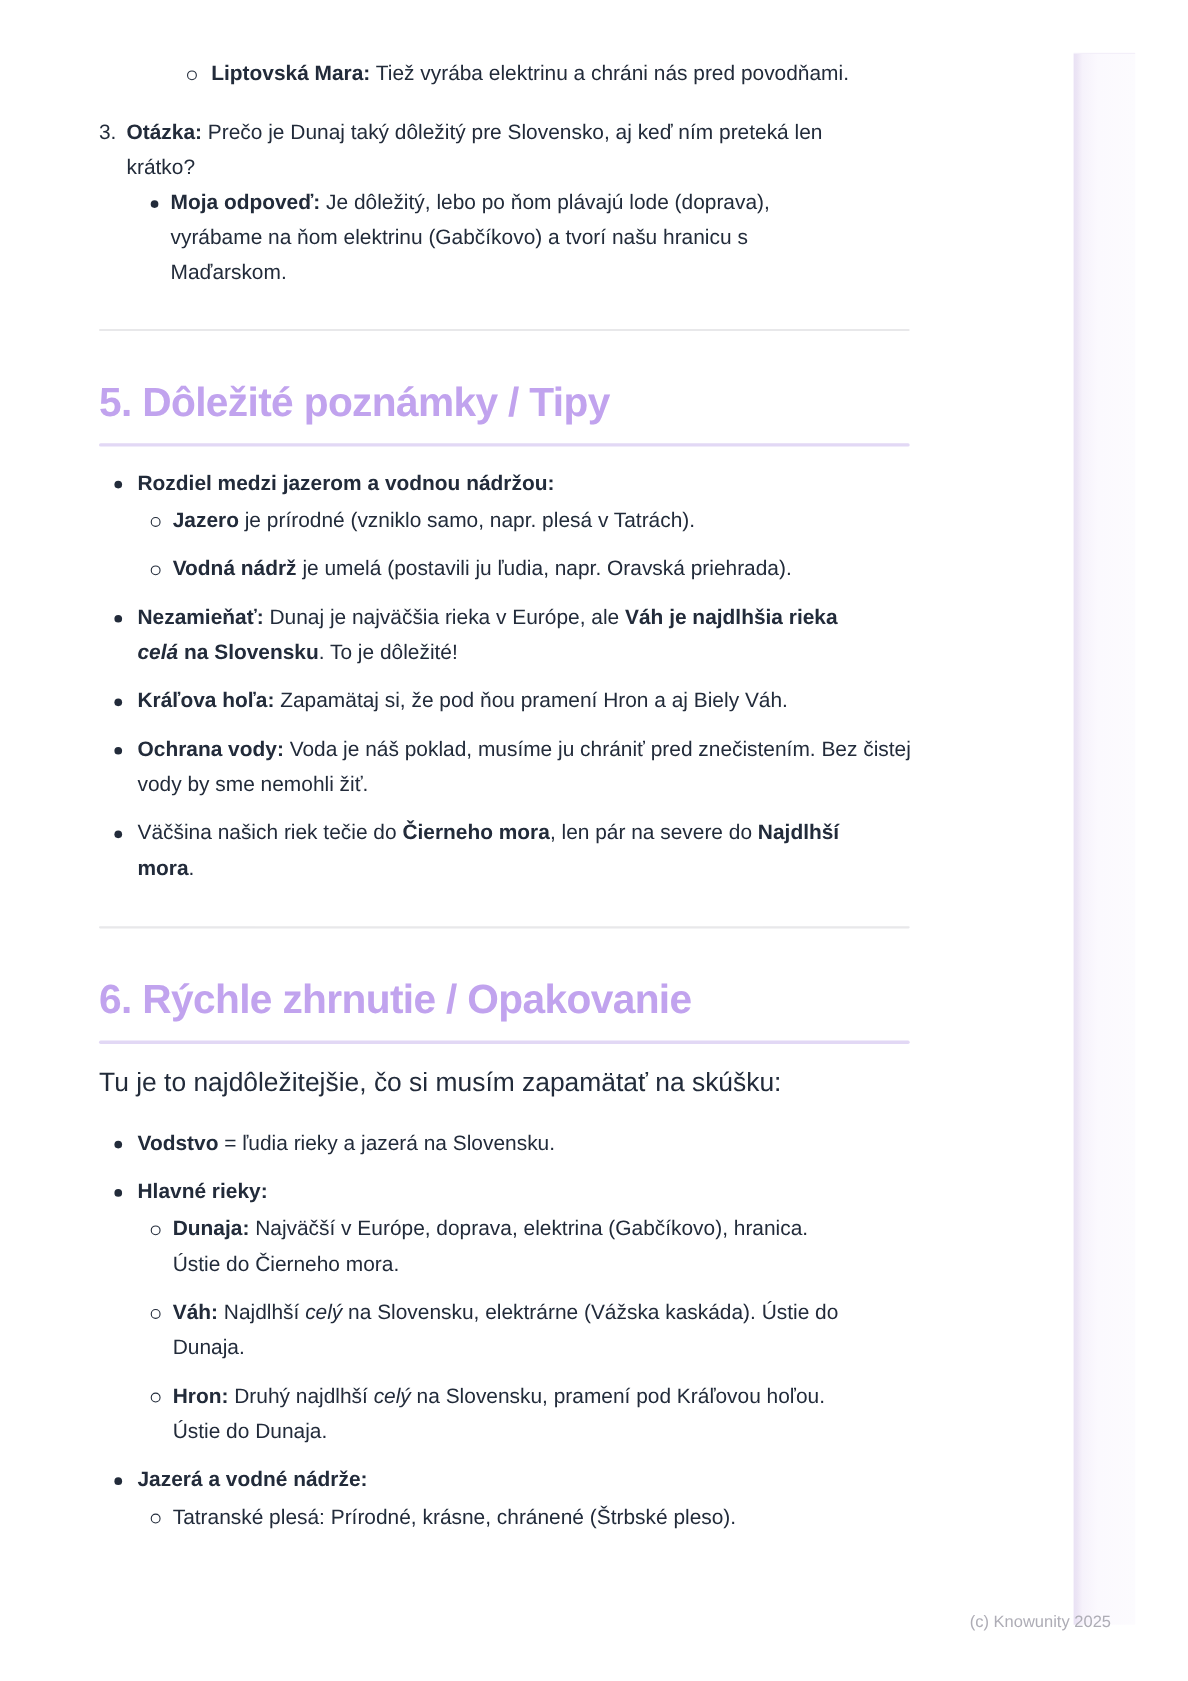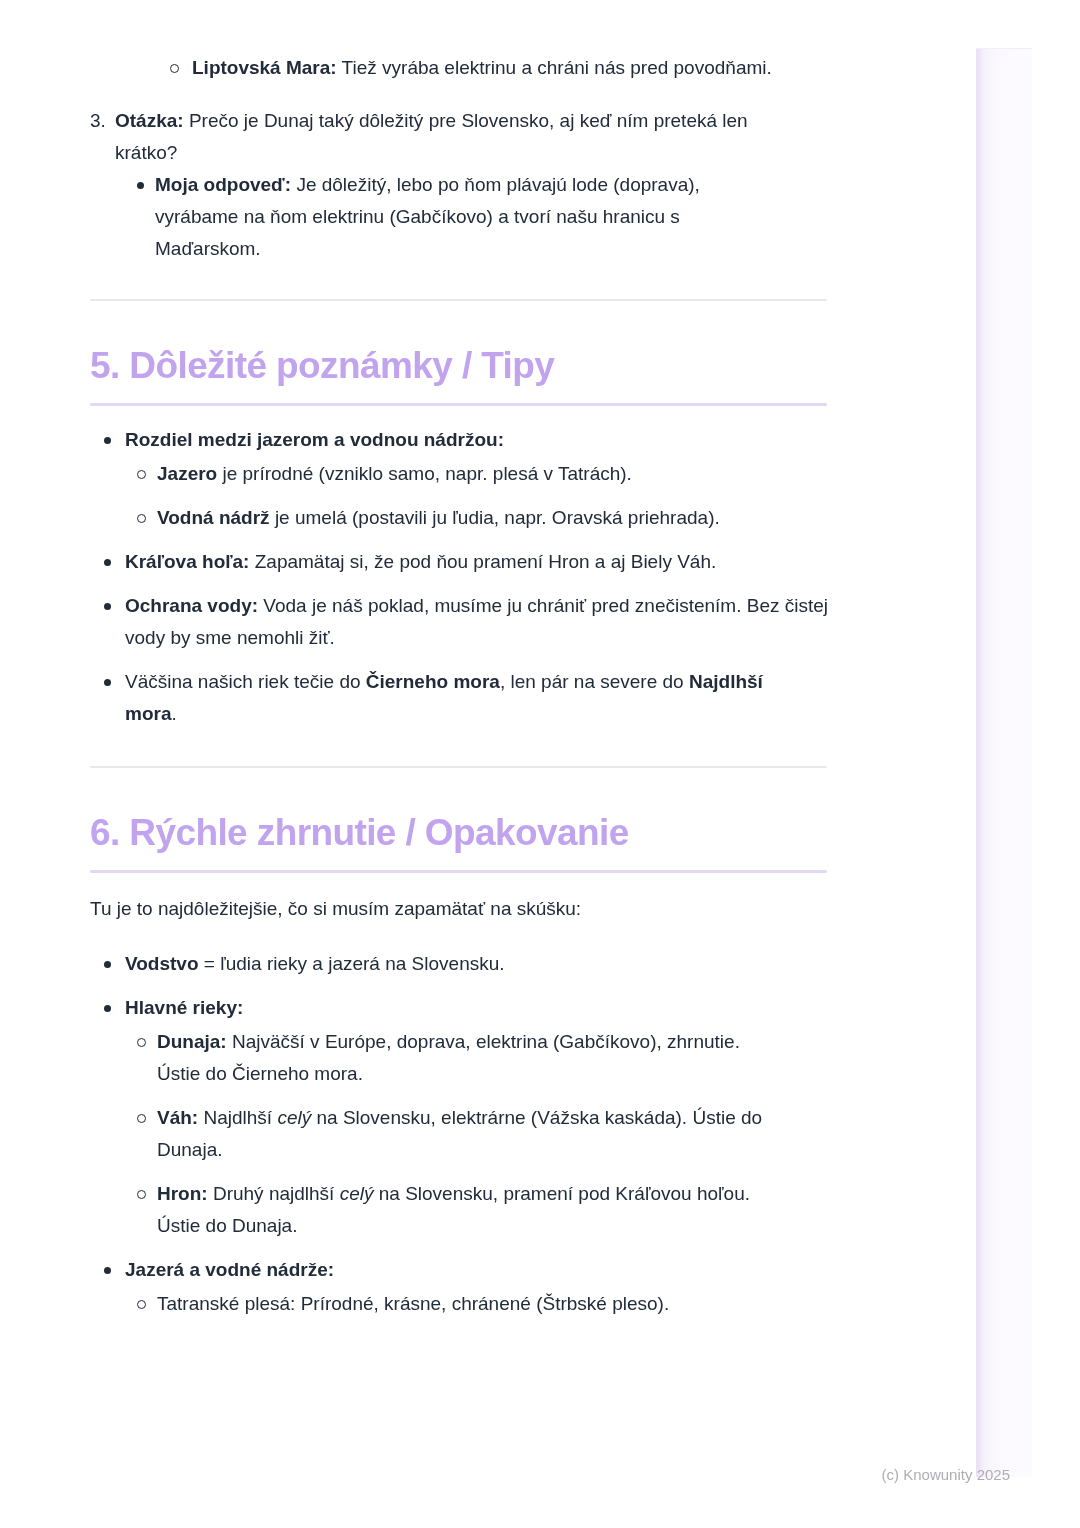--- a/index.html
+++ b/index.html
@@ -60,21 +60,21 @@
 
   .divider{height:2px;width:737px;background:var(--divider);margin-top:34px;border-radius:1px;}
   .divider.d2{margin-top:36px;}
 
   .sec-title{
     margin-top:43px;font-size:37px;line-height:44px;font-weight:700;
     color:var(--heading);letter-spacing:-0.6px;
   }
   .title-underline{height:3px;width:737px;background:var(--underline);margin-top:15px;border-radius:2px;}
 
-  .lead{margin-top:20px;font-size:19px;line-height:32px;}
+  .lead{margin-top:20px;font-size:24px;line-height:32px;}
 
   .ul6{margin-top:23px;}
 
   .footer{
     position:absolute;top:1466px;right:70px;
     font-size:15px;line-height:18px;color:var(--footer);
   }
 </style>
 </head>
 <body>
@@ -116,20 +116,24 @@
               <div class="txt"><span style="font-weight: 700;">Jazero</span><span> je prírodné (vzniklo samo, napr. plesá v Tatrách).</span></div>
             </li>
             <li>
               <span class="mk-open"></span>
               <div class="txt"><span style="font-weight: 700;">Vodná nádrž</span><span> je umelá (postavili ju ľudia, napr. Oravská priehrada).</span></div>
             </li>
           </ul>
         </li>
         <li>
           <span class="mk-dot"></span>
+          <div class="txt" style="max-width: 660px;"><span style="font-weight: 700;">Nezamieňať:</span><span> Dunaj je najväčšia rieka v Európe, ale </span><span style="font-weight: 700;">Váh je najdlhšia rieka </span><span style="font-weight: 700; font-style: italic;">celá</span><span style="font-weight: 700;"> na Slovensku</span><span>. To je dôležité!</span></div>
+        </li>
+        <li>
+          <span class="mk-dot"></span>
           <div class="txt"><span style="font-weight: 700;">Kráľova hoľa:</span><span> Zapamätaj si, že pod ňou pramení Hron a aj Biely Váh.</span></div>
         </li>
         <li>
           <span class="mk-dot"></span>
           <div class="txt"><span style="font-weight: 700;">Ochrana vody:</span><span> Voda je náš poklad, musíme ju chrániť pred znečistením. Bez čistej vody by sme nemohli žiť.</span></div>
         </li>
         <li>
           <span class="mk-dot"></span>
           <div class="txt" style="max-width: 640px;"><span>Väčšina našich riek tečie do </span><span style="font-weight: 700;">Čierneho mora</span><span>, len pár na severe do </span><span style="font-weight: 700;">Najdlhší mora</span><span>.</span></div>
         </li>
@@ -146,21 +150,21 @@
         <li>
           <span class="mk-dot"></span>
           <div class="txt"><span style="font-weight: 700;">Vodstvo</span><span> = ľudia rieky a jazerá na Slovensku.</span></div>
         </li>
         <li>
           <span class="mk-dot"></span>
           <div class="txt"><span style="font-weight: 700;">Hlavné rieky:</span></div>
           <ul class="ul2">
             <li>
               <span class="mk-open"></span>
-              <div class="txt" style="max-width: 620px;"><span style="font-weight: 700;">Dunaja:</span><span> Najväčší v Európe, doprava, elektrina (Gabčíkovo), zhrnutie. Ústie do Čierneho mora.</span></div>
+              <div class="txt" style="max-width: 620px;"><span style="font-weight: 700;">Dunaja:</span><span> Najväčší v Európe, doprava, elektrina (Gabčíkovo), hranica. Ústie do Čierneho mora.</span></div>
             </li>
             <li>
               <span class="mk-open"></span>
               <div class="txt" style="max-width: 648px;"><span style="font-weight: 700;">Váh:</span><span> Najdlhší </span><span style="font-style: italic;">celý</span><span> na Slovensku, elektrárne (Vážska kaskáda). Ústie do Dunaja.</span></div>
             </li>
             <li>
               <span class="mk-open"></span>
               <div class="txt" style="max-width: 628px;"><span style="font-weight: 700;">Hron:</span><span> Druhý najdlhší </span><span style="font-style: italic;">celý</span><span> na Slovensku, pramení pod Kráľovou hoľou. Ústie do Dunaja.</span></div>
             </li>
           </ul>

